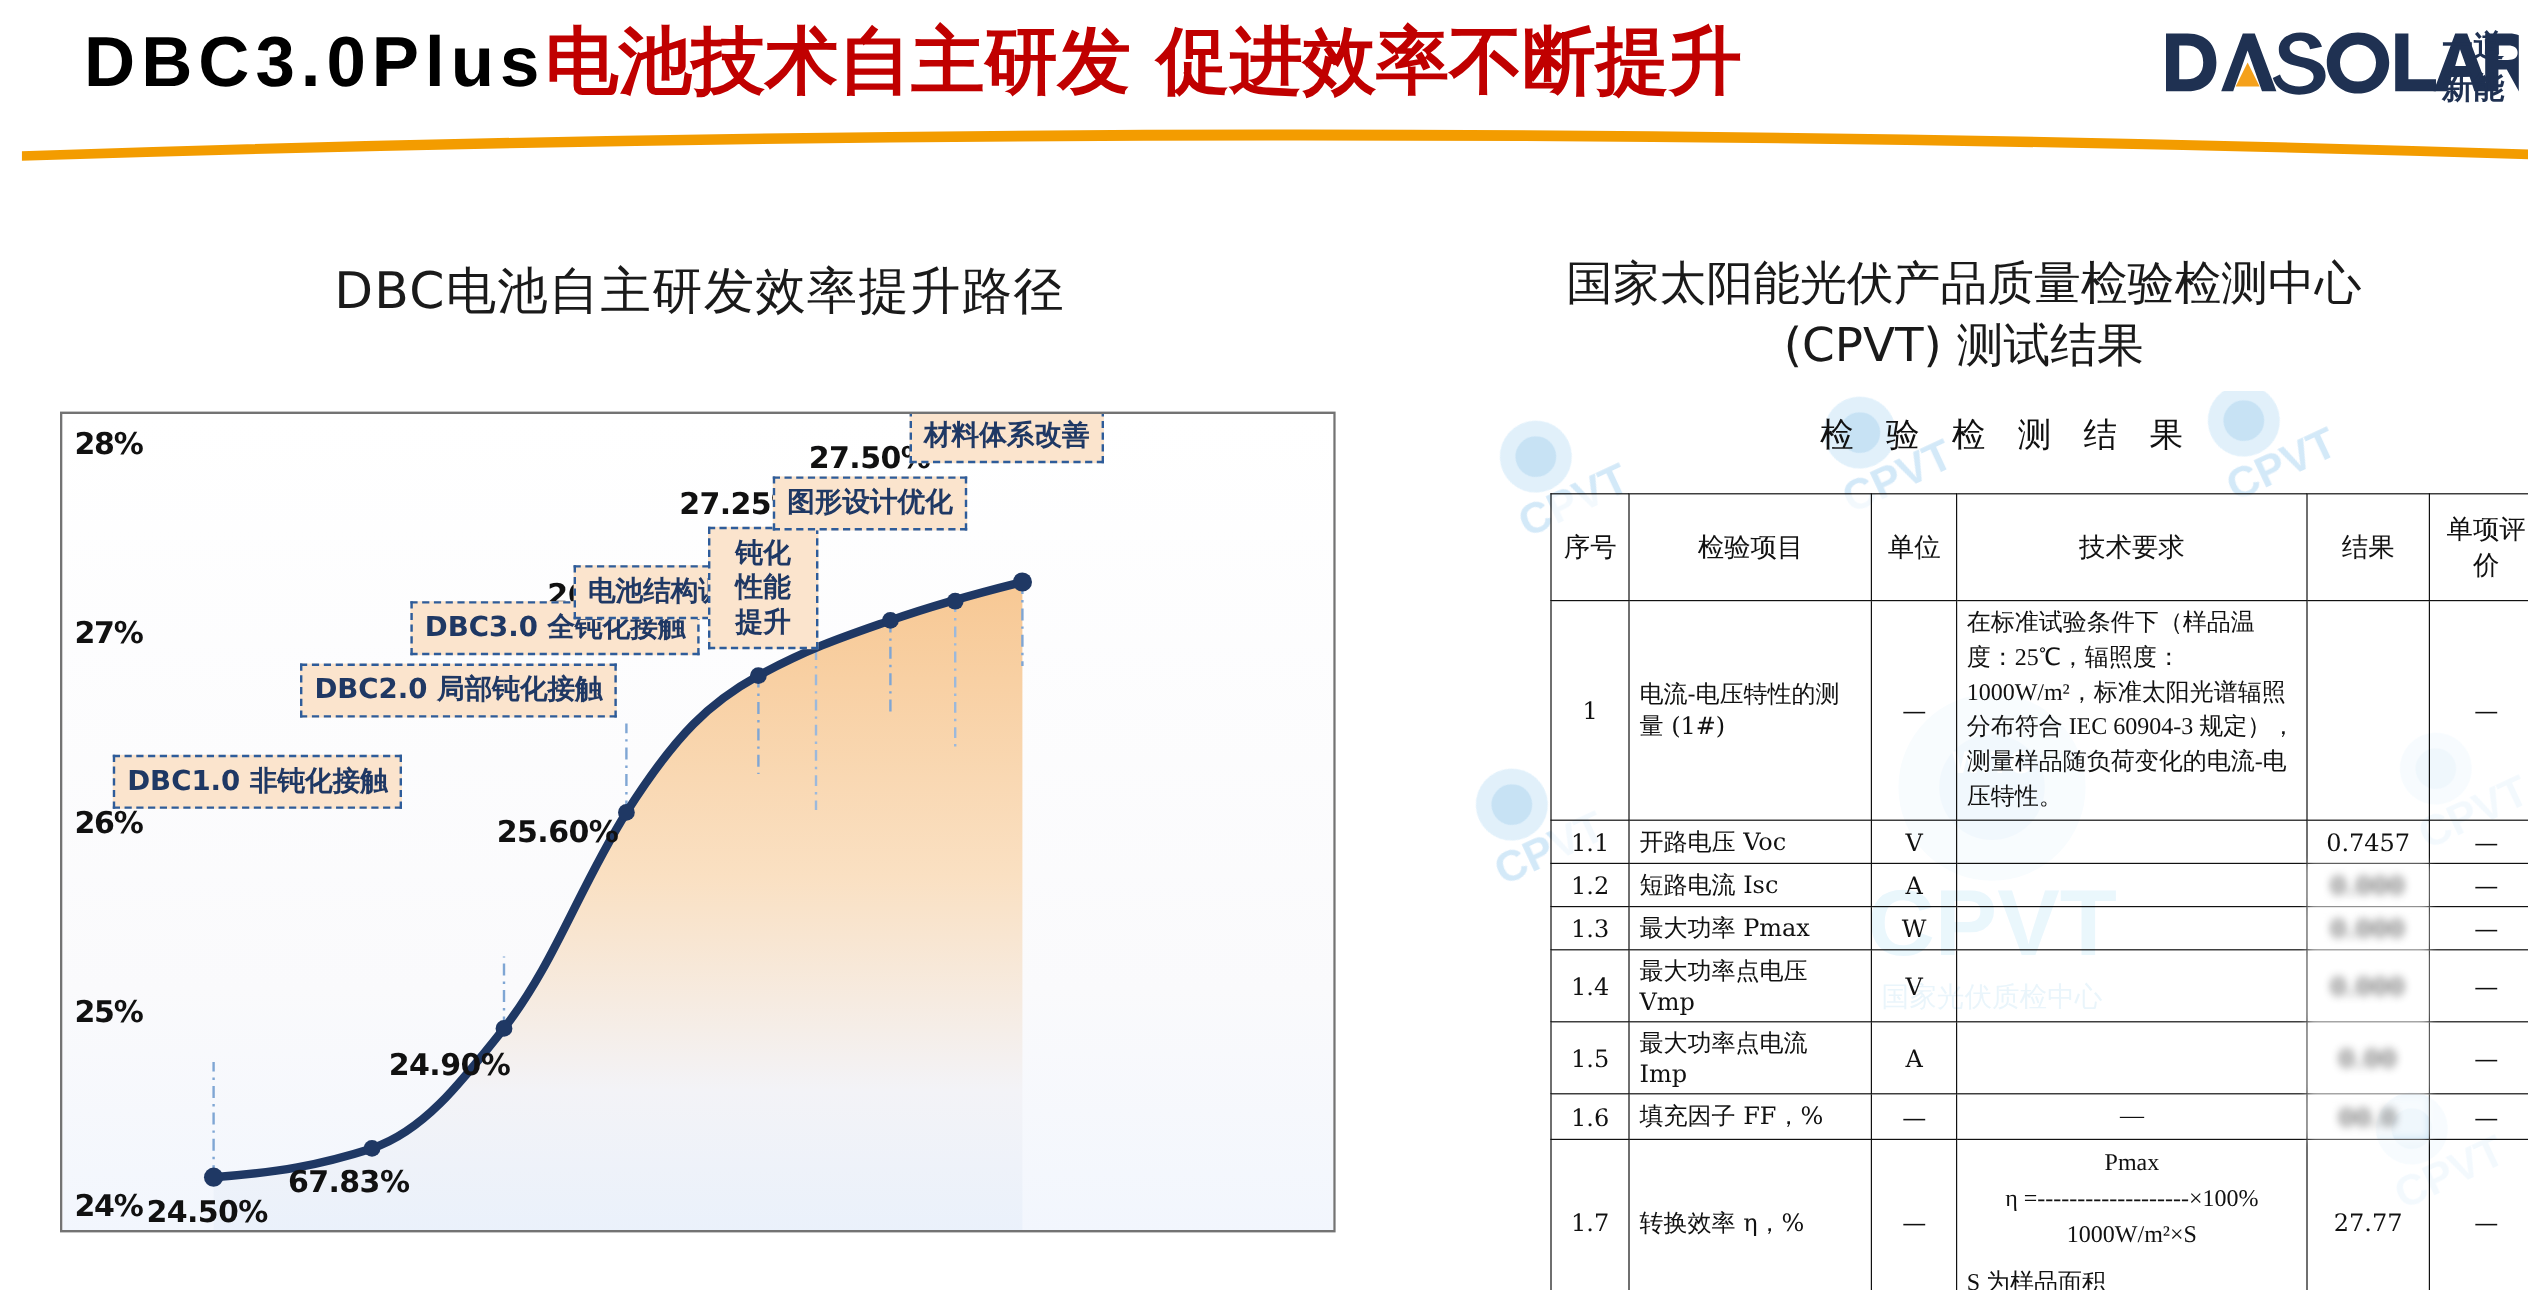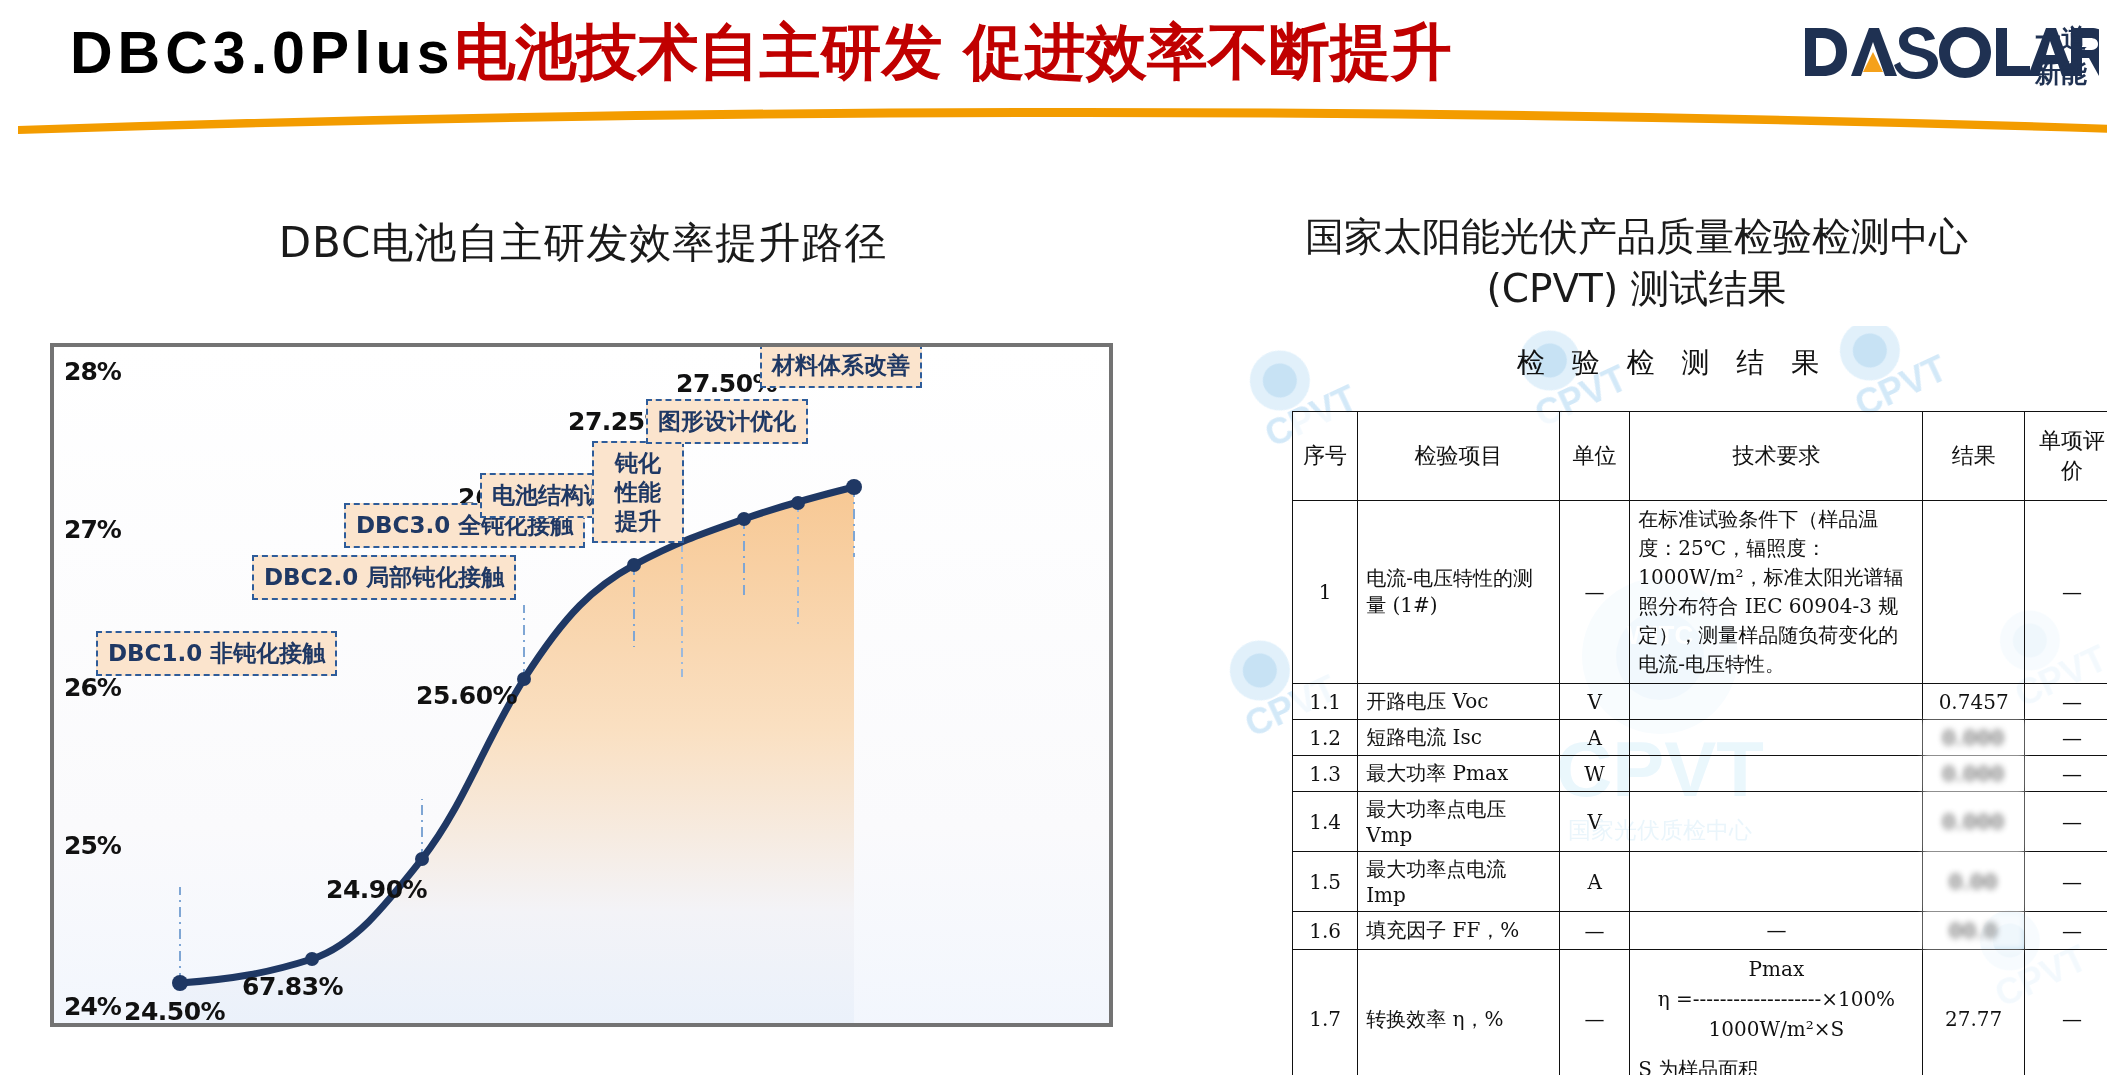--- a/index.html
+++ b/index.html
@@ -49,21 +49,21 @@
   #chart-title {
     position: absolute; left: 0; top: 75px; width: 1110px;
     text-align: center;
     font-family: "DejaVu Sans", "Liberation Sans", sans-serif;
     font-size: 42px; color: #1a1a1a; font-weight: 400;
     letter-spacing: 1px;
   }
   #chart-box {
     position: absolute; left: 22px; top: 203px;
     width: 1063px; height: 684px;
-    border: 4px solid #737373;
+    border: 2px solid #737373;
     background: #ffffff;
     overflow: hidden;
   }
   #chart-box svg { display: block; position: absolute; left: 0; top: 0; }
 
   .ylabel {
     position: absolute;
     font-family: "DejaVu Sans", "Liberation Sans", sans-serif;
     font-size: 25px; font-weight: bold; color: #111;
     letter-spacing: -1px;
@@ -125,21 +125,21 @@
     font-size: 20px; color: #111;
     font-weight: normal;
     padding: 4px 8px;
     vertical-align: middle;
     background: rgba(255,255,255,0.72);
   }
   #result-table th { text-align: center; font-size: 22px; padding: 14px 6px; }
   .c-no    { width: 66px;  text-align: center; }
   .c-item  { width: 208px; text-align: left; padding-left: 12px; }
   .c-unit  { width: 72px;  text-align: center; }
-  .c-req   { width: 300px; text-align: left; padding-left: 12px; line-height: 1.45; }
+  .c-req   { width: 300px; text-align: left; padding-left: 12px; line-height: 1.45; font-family: Liberation Serif, serif; }
   .c-res   { width: 102px; text-align: center; }
   .c-eval  { width: 98px;  text-align: center; }
   .blurred { color: #777; filter: blur(3.4px); letter-spacing: 1px; }
   .formula { text-align: center; line-height: 1.5; font-size: 19px; }
   .formula .note { display: block; text-align: left; margin-top: 10px; }
 </style>
 </head>
 <body>
 
 <div id="slide">

